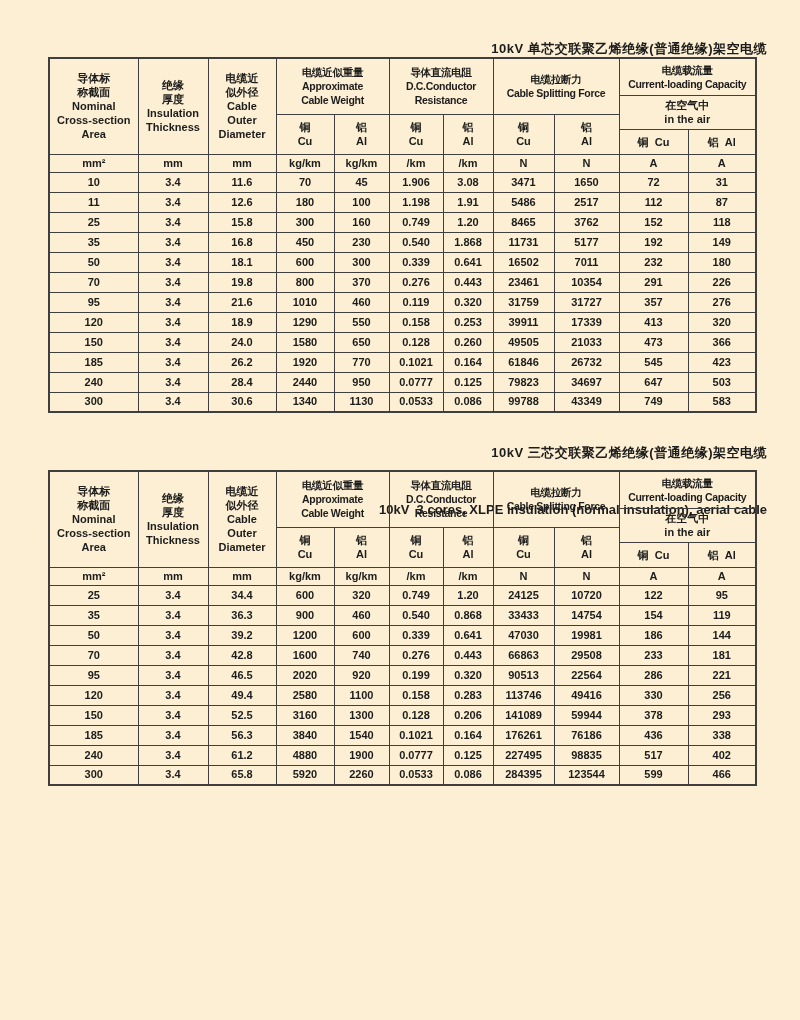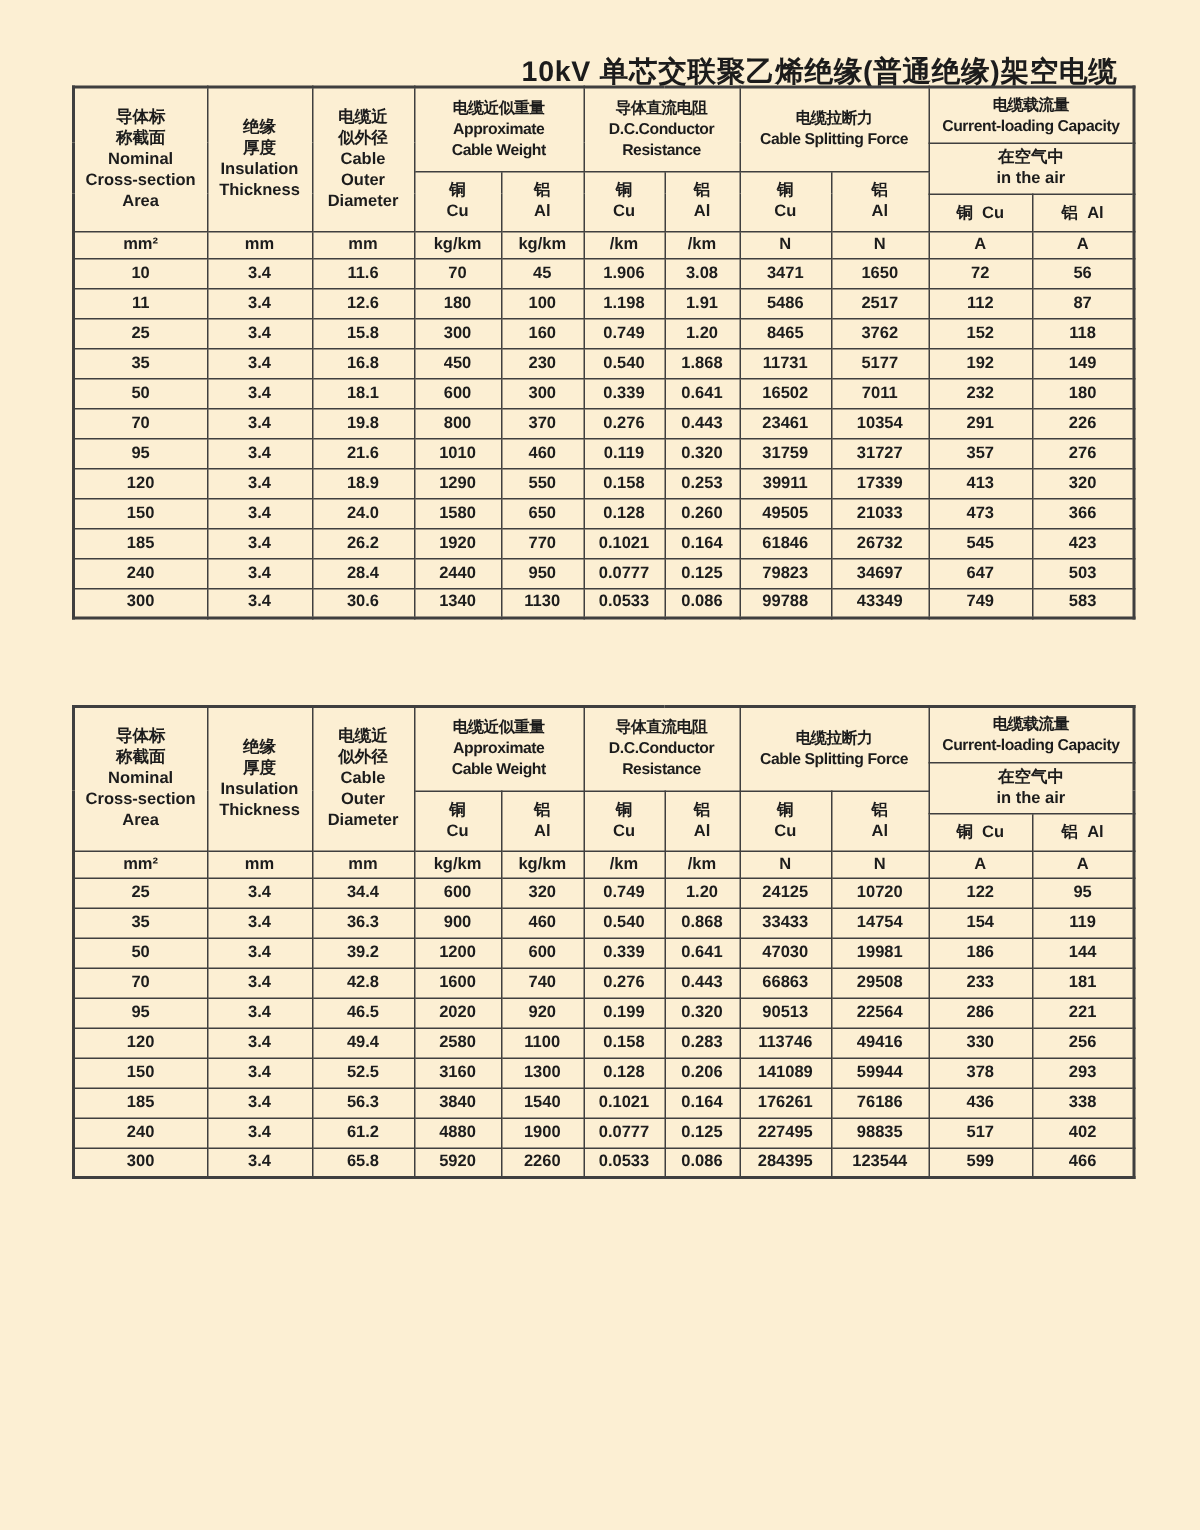--- a/index.html
+++ b/index.html
@@ -8,25 +8,25 @@
     position: relative;
     width: 800px;
     height: 1020px;
     background: #fcefd3;
     overflow: hidden;
     font-family: "Liberation Sans", sans-serif;
     color: #1c1c1c;
   }
   .title-block {
     position: absolute;
-    left: 38px;
+    left: 60px;
     width: 707px;
     text-align: right;
     font-weight: bold;
-    font-size: 19px;
+    font-size: 13px;
     line-height: 19px;
     white-space: pre;
   }
   .title-block .zh { letter-spacing: 0.5px; }
   .tb1 { top: 1px; }
   .tb2 { top: 405px; }
   table.spec {
     position: absolute;
     left: 48px;
     border-collapse: collapse;
@@ -147,21 +147,21 @@
           <td>10</td>
           <td>3.4</td>
           <td>11.6</td>
           <td>70</td>
           <td>45</td>
           <td>1.906</td>
           <td>3.08</td>
           <td>3471</td>
           <td>1650</td>
           <td>72</td>
-          <td>56</td>
+          <td>31</td>
         </tr>
         <tr class="data">
           <td>11</td>
           <td>3.4</td>
           <td>12.6</td>
           <td>180</td>
           <td>100</td>
           <td>1.198</td>
           <td>1.91</td>
           <td>5486</td>
@@ -295,20 +295,24 @@
           <td>0.0533</td>
           <td>0.086</td>
           <td>99788</td>
           <td>43349</td>
           <td>749</td>
           <td>583</td>
         </tr>
       </tbody>
   </table>
 
+  <div class="title-block tb2">
+    <div class="zh">10kV 三芯交联聚乙烯绝缘(普通绝缘)架空电缆</div>
+    <div class="en">10kV  3 cores, XLPE insulation (normal insulation), aerial cable</div>
+  </div>
 
   <table class="spec t2">
     <colgroup>
       <col style="width:89px">
         <col style="width:70px">
         <col style="width:68px">
       <col style="width:58px">
         <col style="width:55px">
         <col style="width:54px">
       <col style="width:50px">

